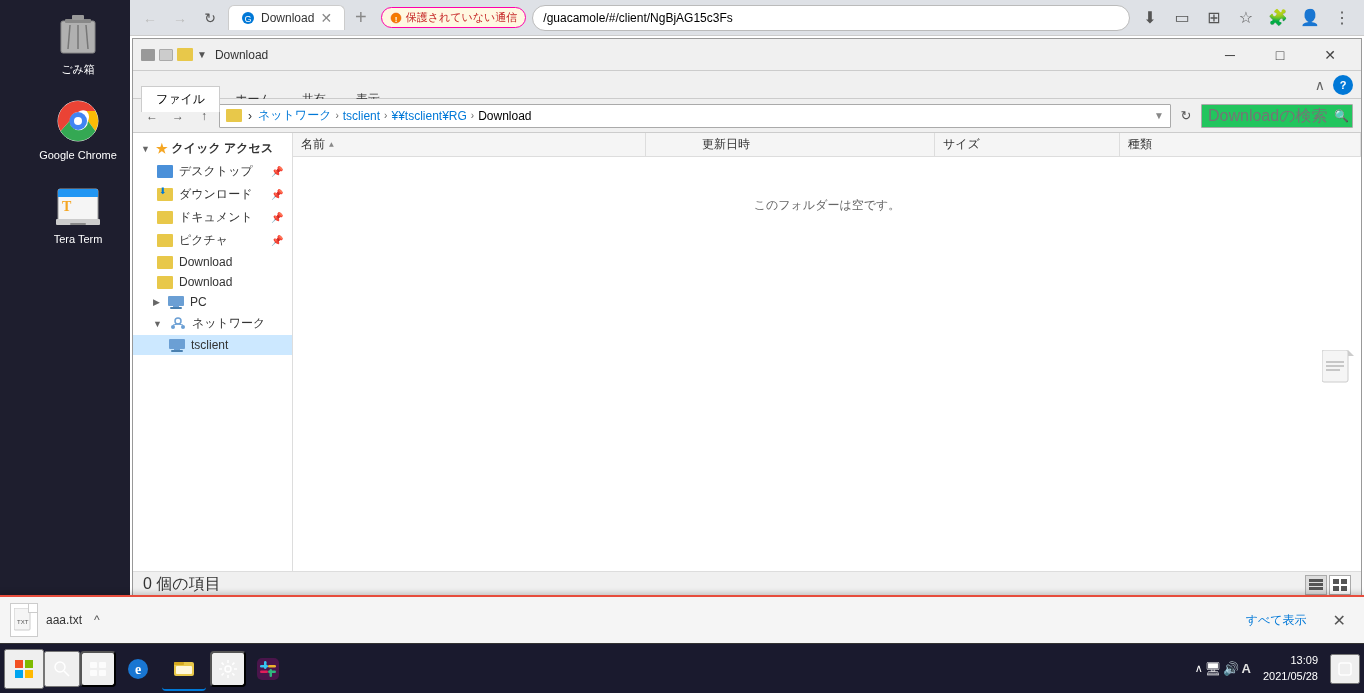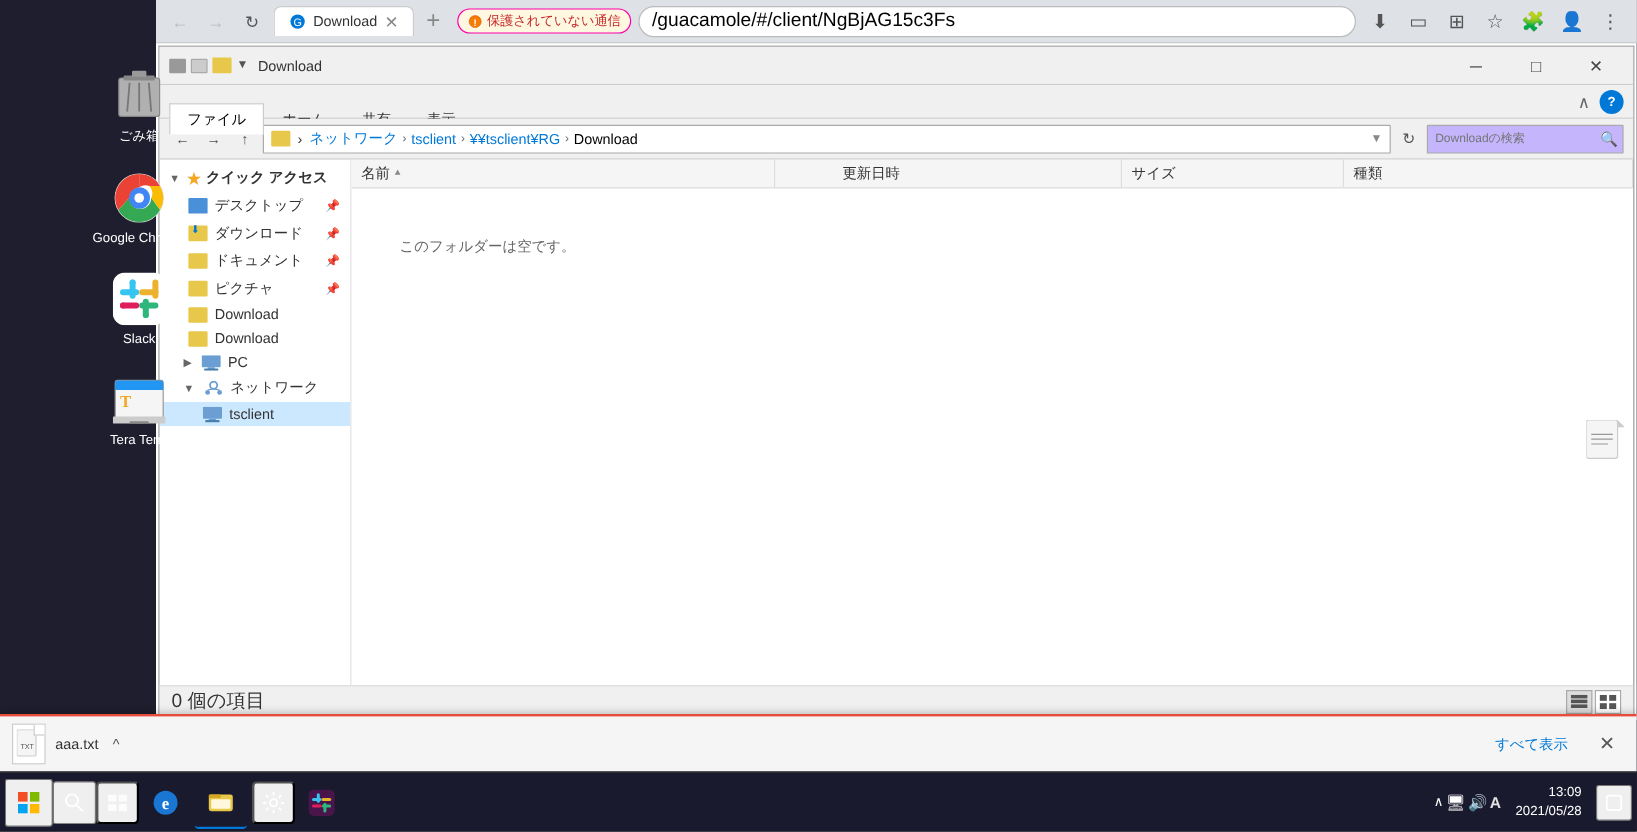--- a/index.html
+++ b/index.html
@@ -14,25 +14,24 @@
     }
 
     
     .desktop {
       position: absolute;
       top: 0; left: 0;
       width: 156px;
       height: 600px;
       display: flex;
       flex-direction: column;
-      align-items: flex-end;
+      align-items: center;
       padding-top: 10px;
       gap: 20px;
       z-index: 1;
-      margin-top: 44px;
     }
 
     .desktop-icon {
       display: flex;
       flex-direction: column;
       align-items: center;
       color: #fff;
       font-size: 11px;
       text-align: center;
       cursor: pointer;
@@ -97,21 +96,21 @@
       font-size: 11px;
       color: #c62828;
     }
 
     .address-bar {
       flex: 1;
       height: 26px;
       border: 1px solid #bbb;
       border-radius: 13px;
       padding: 0 10px;
-      font-size: 16px;
+      font-size: 12px;
       background: #fff;
       outline: none;
     }
 
     .browser-actions {
       display: flex;
       gap: 4px;
       align-items: center;
     }
 
@@ -295,27 +294,27 @@
       background: transparent;
       cursor: pointer;
       display: flex;
       align-items: center;
       justify-content: center;
       color: #555;
       font-size: 13px;
     }
 
     .search-box {
-      width: 164px;
+      width: 152px;
       height: 24px;
       border: 1px solid #aaa;
       border-radius: 1px;
       padding: 0 24px 0 6px;
-      font-size: 10px;
-      background: #c4b5fd;
+      font-size: 16px;
+      background: #22c55e;
       outline: none;
       position: relative;
     }
 
     .search-wrapper {
       position: relative;
       display: flex;
       align-items: center;
     }
 
@@ -411,21 +410,21 @@
       font-size: 8px;
       margin-left: 4px;
       color: #888;
     }
 
     
     .empty-message {
       padding: 40px;
       color: #666;
       font-size: 12px;
-      text-align: left;
+      text-align: center;
     }
 
     
     .status-bar {
       height: 26px;
       background: #f0f0f0;
       border-top: 1px solid #ddd;
       display: flex;
       align-items: center;
       justify-content: space-between;
@@ -700,39 +699,20 @@
         <path d="M39.3 12 A20 20 0 0 1 39.3 32 L32 22 A9 9 0 0 0 30.5 12 Z" fill="#FBBC05"></path>
         <path d="M39.3 32 A20 20 0 0 1 4.7 32 L13.5 22 A9 9 0 0 0 32 22 Z" fill="#34A853"></path>
         <path d="M4.7 32 A20 20 0 0 1 22 2 L22 13 A9 9 0 0 0 13.5 22 Z" fill="#EA4335"></path>
         <circle cx="22" cy="22" r="7" fill="#4285F4"></circle>
         <circle cx="22" cy="22" r="4" fill="#fff"></circle>
       </svg>
     </div>
     <span>Google Chrome</span>
   </div>
 
-  <div class="desktop-icon">
-    <div class="icon-img">
-      <svg width="44" height="44" viewBox="0 0 44 44">
-        <rect width="44" height="44" rx="10" fill="#fff"></rect>
-
-        <rect x="14" y="6" width="5" height="16" rx="2.5" fill="#36C5F0"></rect>
-        <rect x="6" y="14" width="16" height="5" rx="2.5" fill="#36C5F0"></rect>
-        <rect x="14" y="6" width="5" height="5" rx="2.5" fill="#36C5F0"></rect>
-        <rect x="25" y="22" width="5" height="16" rx="2.5" fill="#2EB67D"></rect>
-        <rect x="22" y="25" width="16" height="5" rx="2.5" fill="#2EB67D"></rect>
-        <rect x="25" y="33" width="5" height="5" rx="2.5" fill="#2EB67D"></rect>
-        <rect x="6" y="25" width="16" height="5" rx="2.5" fill="#E01E5A"></rect>
-        <rect x="6" y="25" width="5" height="5" rx="2.5" fill="#E01E5A"></rect>
-        <rect x="22" y="14" width="16" height="5" rx="2.5" fill="#ECB22E"></rect>
-        <rect x="33" y="6" width="5" height="16" rx="2.5" fill="#ECB22E"></rect>
-      </svg>
-    </div>
-    <span>Slack</span>
-  </div>
 
   <div class="desktop-icon">
     <div class="icon-img">
       <svg width="44" height="44" viewBox="0 0 44 44">
         <rect x="2" y="6" width="40" height="32" rx="2" fill="#f5f5f5" stroke="#999" stroke-width="1"></rect>
         <rect x="2" y="6" width="40" height="8" rx="2" fill="#2196F3"></rect>
         <rect x="2" y="10" width="40" height="4" fill="#2196F3"></rect>
         <text x="6" y="28" font-size="14" font-weight="bold" fill="#f5a623" font-family="serif">T</text>
         <rect x="0" y="36" width="44" height="6" rx="1" fill="#ccc"></rect>
         <rect x="14" y="40" width="16" height="2" rx="1" fill="#888"></rect>

